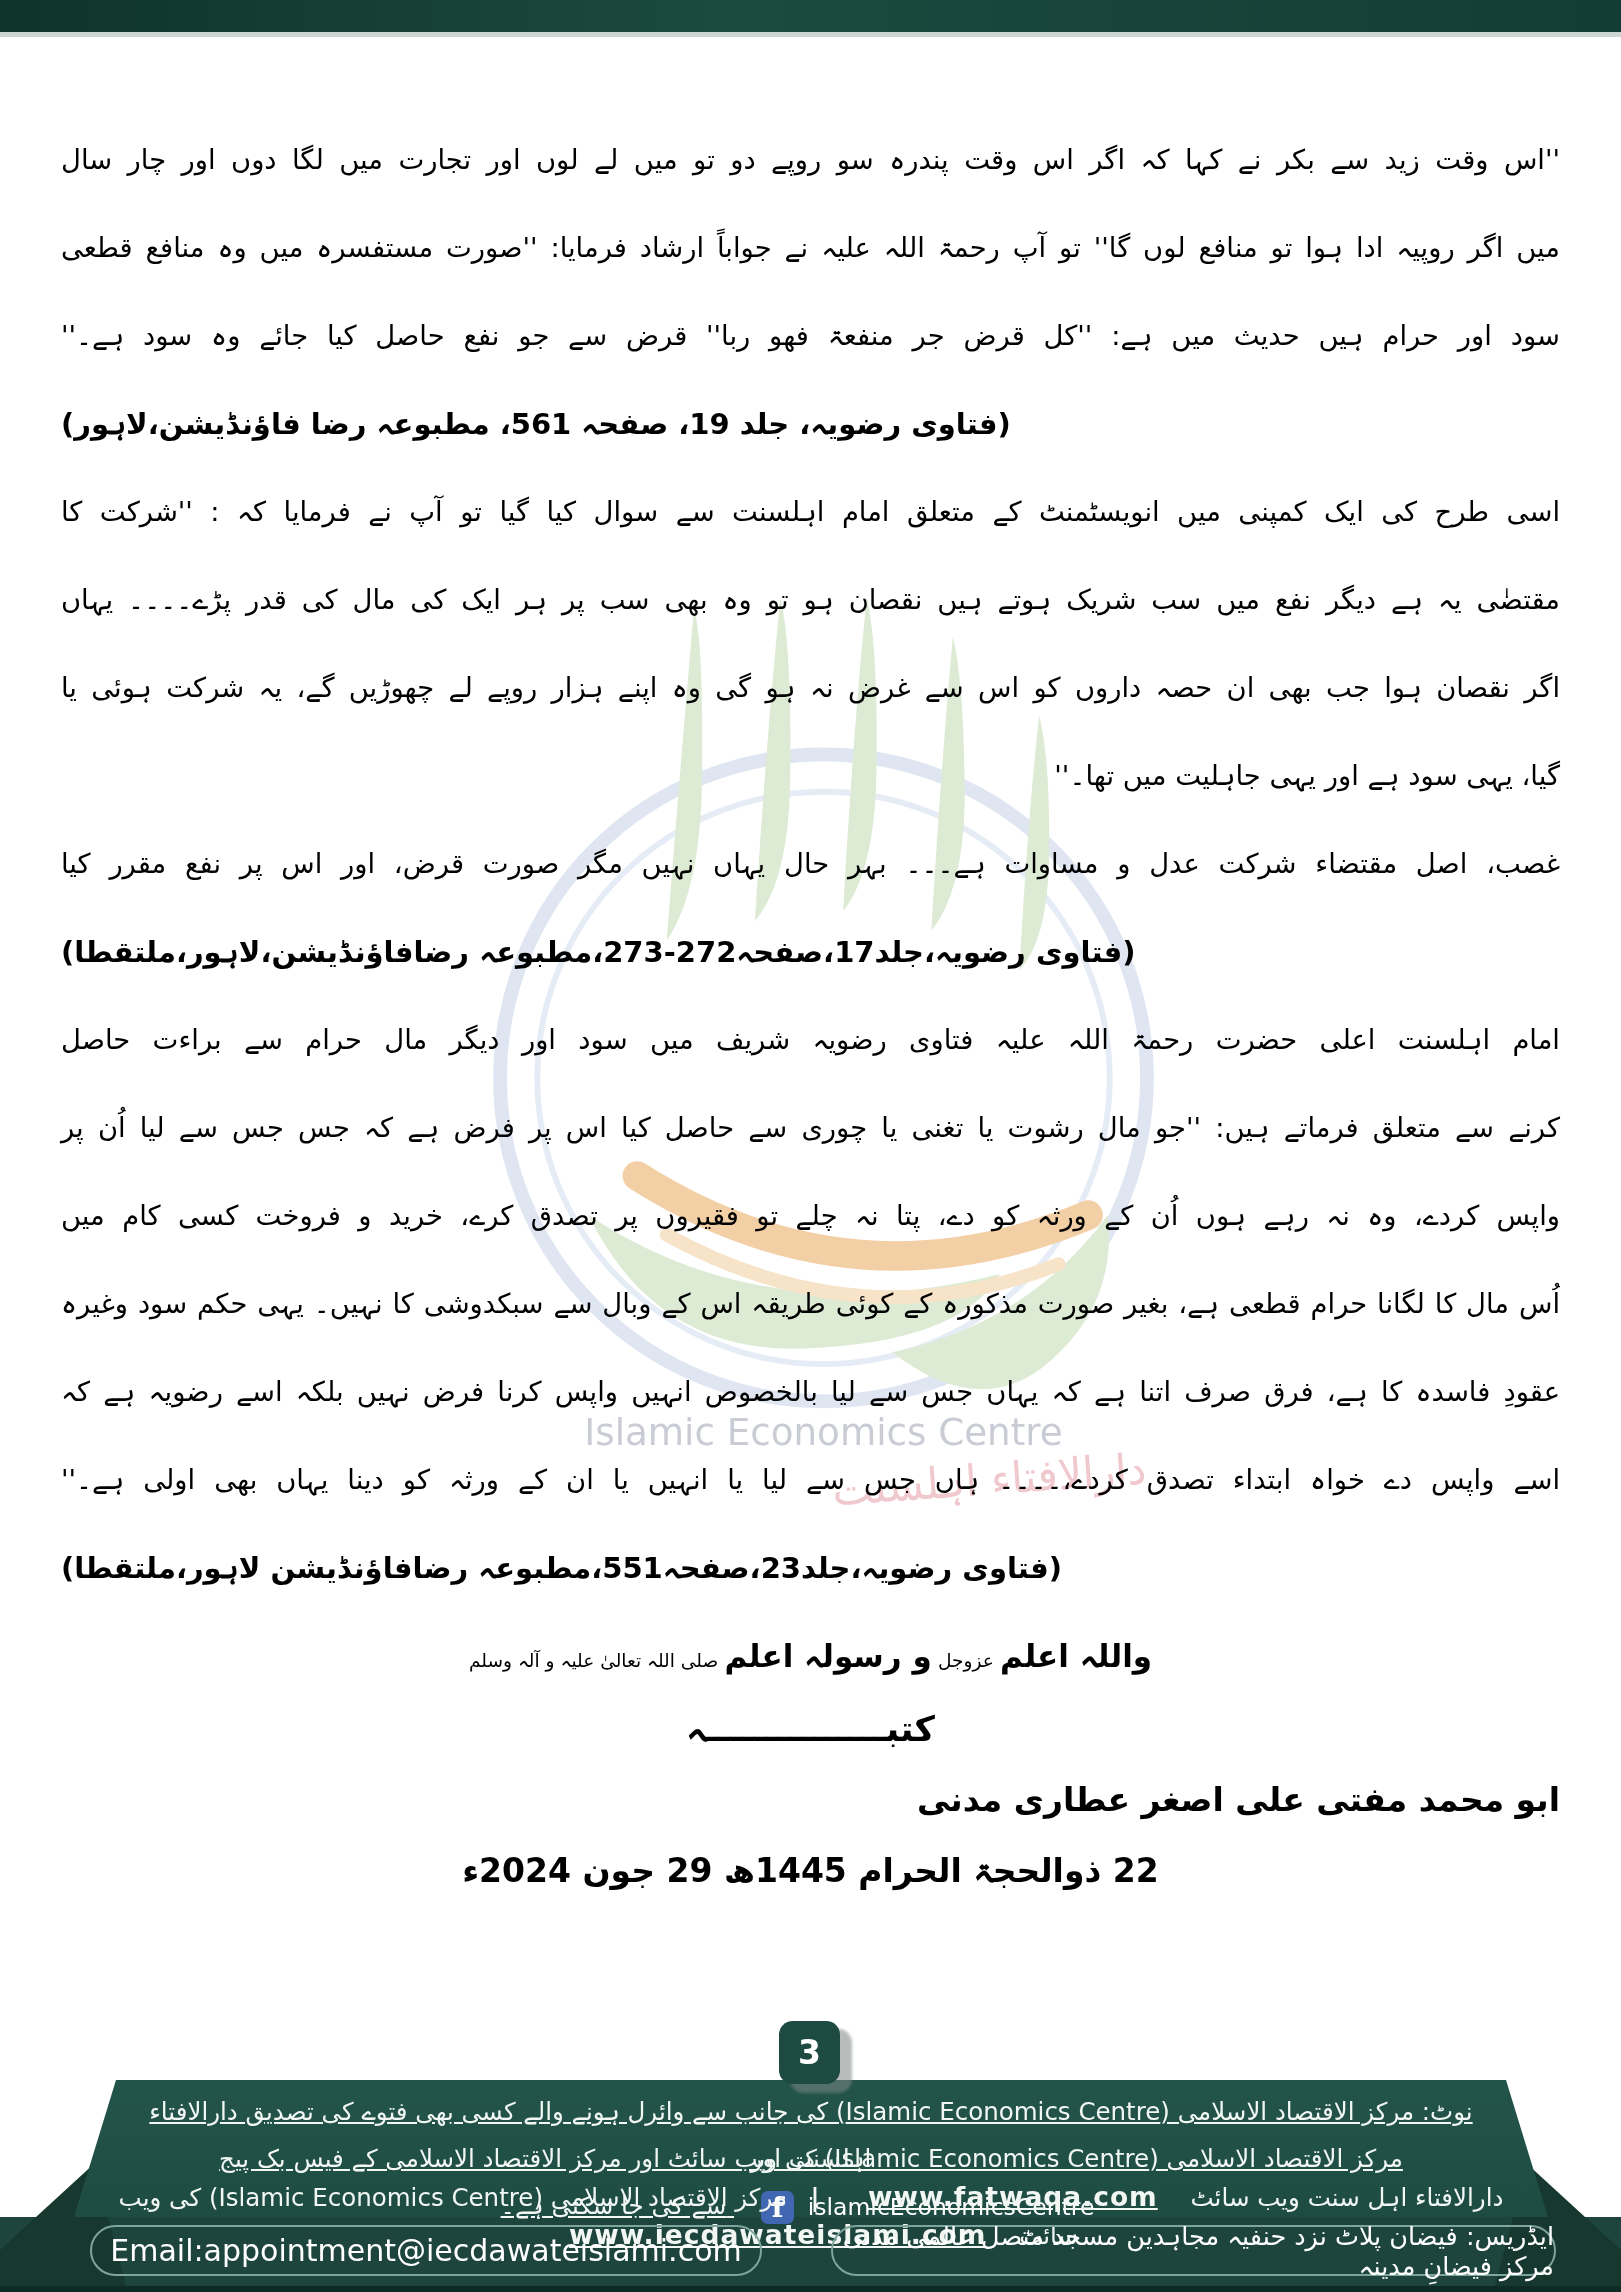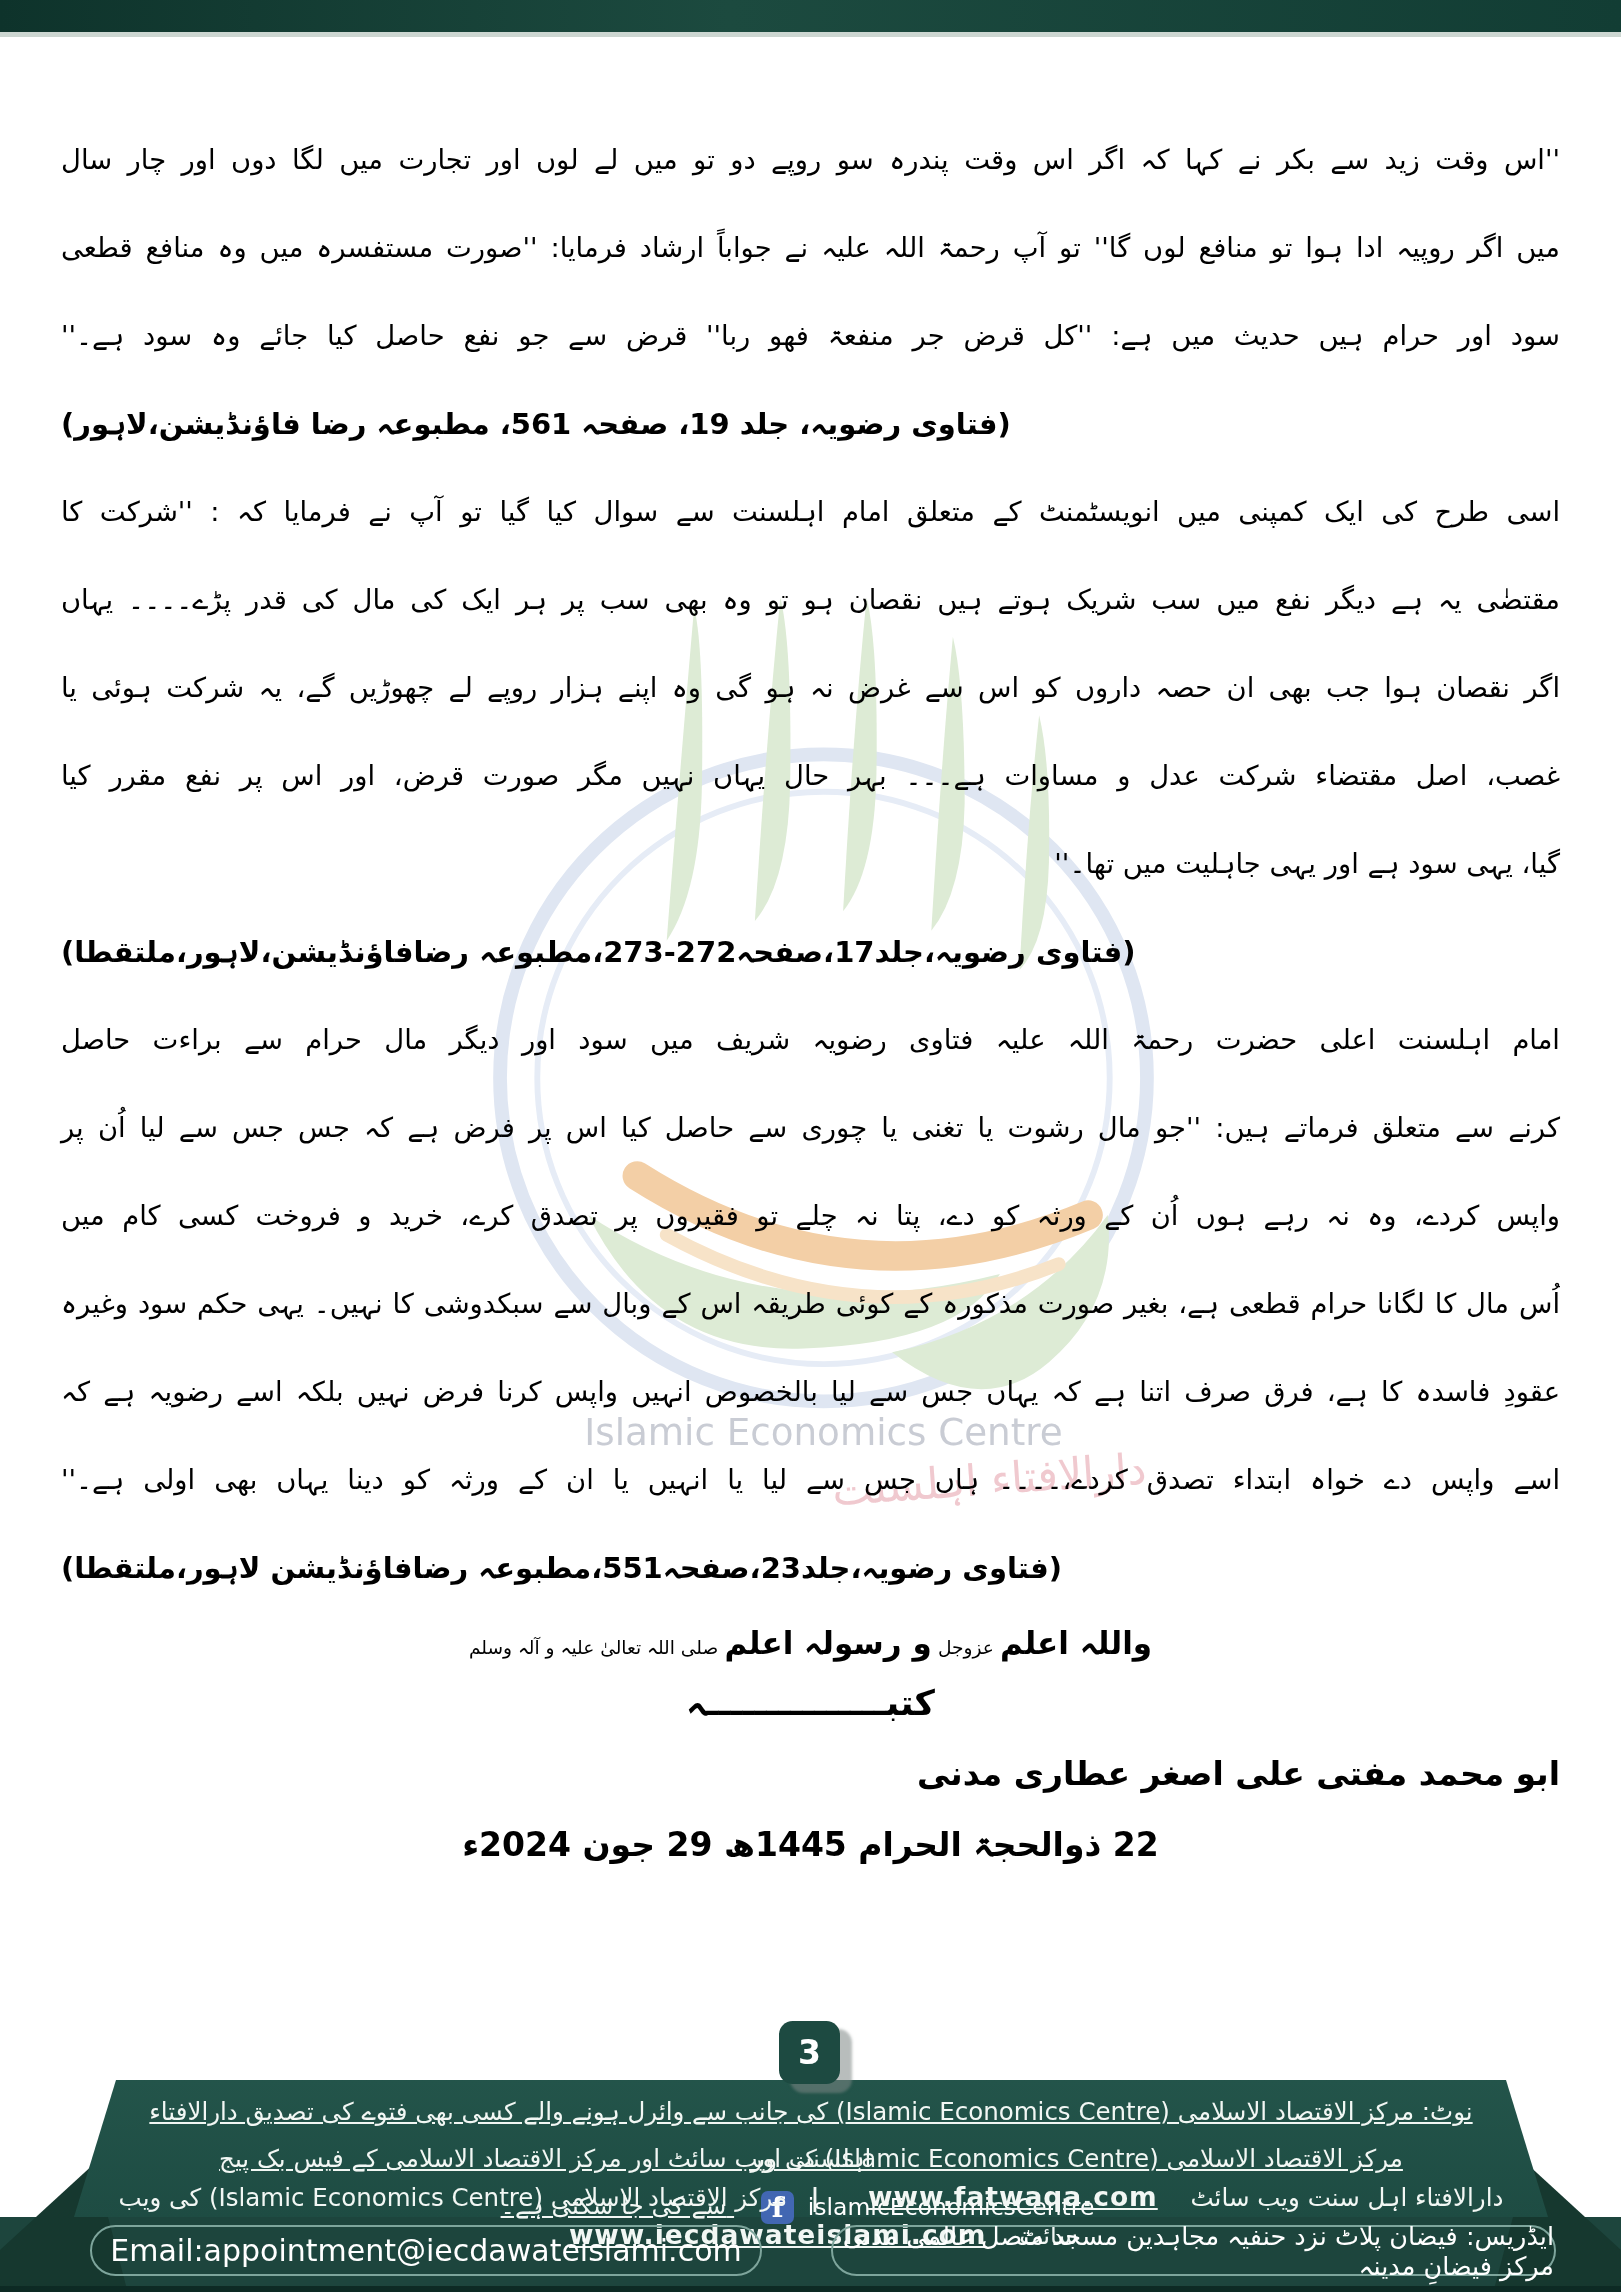--- a/index.html
+++ b/index.html
@@ -30,21 +30,21 @@
   }
   .tline {
     font-size:27.4px; line-height:88px; white-space:normal;
     text-align:justify; text-align-last:justify; -moz-text-align-last:justify;
   }
   .tline.short { text-align-last:right; -moz-text-align-last:right; }
   .ref {
     font-size:29px; font-weight:bold; line-height:88px;
     text-align:left; text-align-last:left; -moz-text-align-last:left;
   }
-  .closing { text-align:center; line-height:43px; margin-top:9.8px; font-size:19.6px; }
+  .closing { text-align:center; line-height:68px; margin-top:9.8px; font-size:19.6px; }
   .closing .big { font-size:31px; font-weight:bold; }
   .closing .small { font-size:18.6px; }
   .kataba { text-align:center; line-height:69px; font-size:35px; font-weight:bold; }
   .author { line-height:71px; font-size:33px; font-weight:bold; }
   .datum  { text-align:center; line-height:71px; font-size:33px; font-weight:bold; }
 
   
   .page-badge {
     position:absolute; left:779px; top:2021px; width:61px; height:63px;
     background:#1d4a41; border-radius:13.7px; z-index:5;
@@ -120,22 +120,22 @@
   <div class="content">
     <div class="tline">''اس وقت زید سے بکر نے کہا کہ اگر اس وقت پندرہ سو روپے دو تو میں لے لوں اور تجارت میں لگا دوں اور چار سال</div>
     <div class="tline">میں اگر روپیہ ادا ہوا تو منافع لوں گا'' تو آپ رحمۃ اللہ علیہ نے جواباً ارشاد فرمایا: ''صورت مستفسرہ میں وہ منافع قطعی</div>
     <div class="tline">سود اور حرام ہیں حدیث میں ہے: ''کل قرض جر منفعۃ فھو ربا'' قرض سے جو نفع حاصل کیا جائے وہ سود ہے۔''</div>
 
     <div class="ref">(فتاوی رضویہ، جلد 19، صفحہ 561، مطبوعہ رضا فاؤنڈیشن،لاہور)</div>
 
     <div class="tline">اسی طرح کی ایک کمپنی میں انویسٹمنٹ کے متعلق امام اہلسنت سے سوال کیا گیا تو آپ نے فرمایا کہ : ''شرکت کا</div>
     <div class="tline">مقتضٰی یہ ہے دیگر نفع میں سب شریک ہوتے ہیں نقصان ہو تو وہ بھی سب پر ہر ایک کی مال کی قدر پڑے۔۔۔۔ یہاں</div>
     <div class="tline">اگر نقصان ہوا جب بھی ان حصہ داروں کو اس سے غرض نہ ہو گی وہ اپنے ہزار روپے لے چھوڑیں گے، یہ شرکت ہوئی یا</div>
+    <div class="tline short">گیا، یہی سود ہے اور یہی جاہلیت میں تھا۔''</div>
     <div class="tline">غصب، اصل مقتضاء شرکت عدل و مساوات ہے۔۔۔ بہر حال یہاں نہیں مگر صورت قرض، اور اس پر نفع مقرر کیا</div>
-    <div class="tline short">گیا، یہی سود ہے اور یہی جاہلیت میں تھا۔''</div>
 
     <div class="ref">(فتاوی رضویہ،جلد17،صفحہ272-273،مطبوعہ رضافاؤنڈیشن،لاہور،ملتقطا)</div>
 
     <div class="tline">امام اہلسنت اعلی حضرت رحمۃ اللہ علیہ فتاوی رضویہ شریف میں سود اور دیگر مال حرام سے براءت حاصل</div>
     <div class="tline">کرنے سے متعلق فرماتے ہیں: ''جو مال رشوت یا تغنی یا چوری سے حاصل کیا اس پر فرض ہے کہ جس جس سے لیا اُن پر</div>
     <div class="tline">واپس کردے، وہ نہ رہے ہوں اُن کے ورثہ کو دے، پتا نہ چلے تو فقیروں پر تصدق کرے، خرید و فروخت کسی کام میں</div>
     <div class="tline">اُس مال کا لگانا حرام قطعی ہے، بغیر صورت مذکورہ کے کوئی طریقہ اس کے وبال سے سبکدوشی کا نہیں۔ یہی حکم سود وغیرہ</div>
     <div class="tline">عقودِ فاسدہ کا ہے، فرق صرف اتنا ہے کہ یہاں جس سے لیا بالخصوص انہیں واپس کرنا فرض نہیں بلکہ اسے رضویہ ہے کہ</div>
     <div class="tline">اسے واپس دے خواہ ابتداء تصدق کردے،۔۔۔۔ ہاں جس سے لیا یا انہیں یا ان کے ورثہ کو دینا یہاں بھی اولی ہے۔''</div>
 

